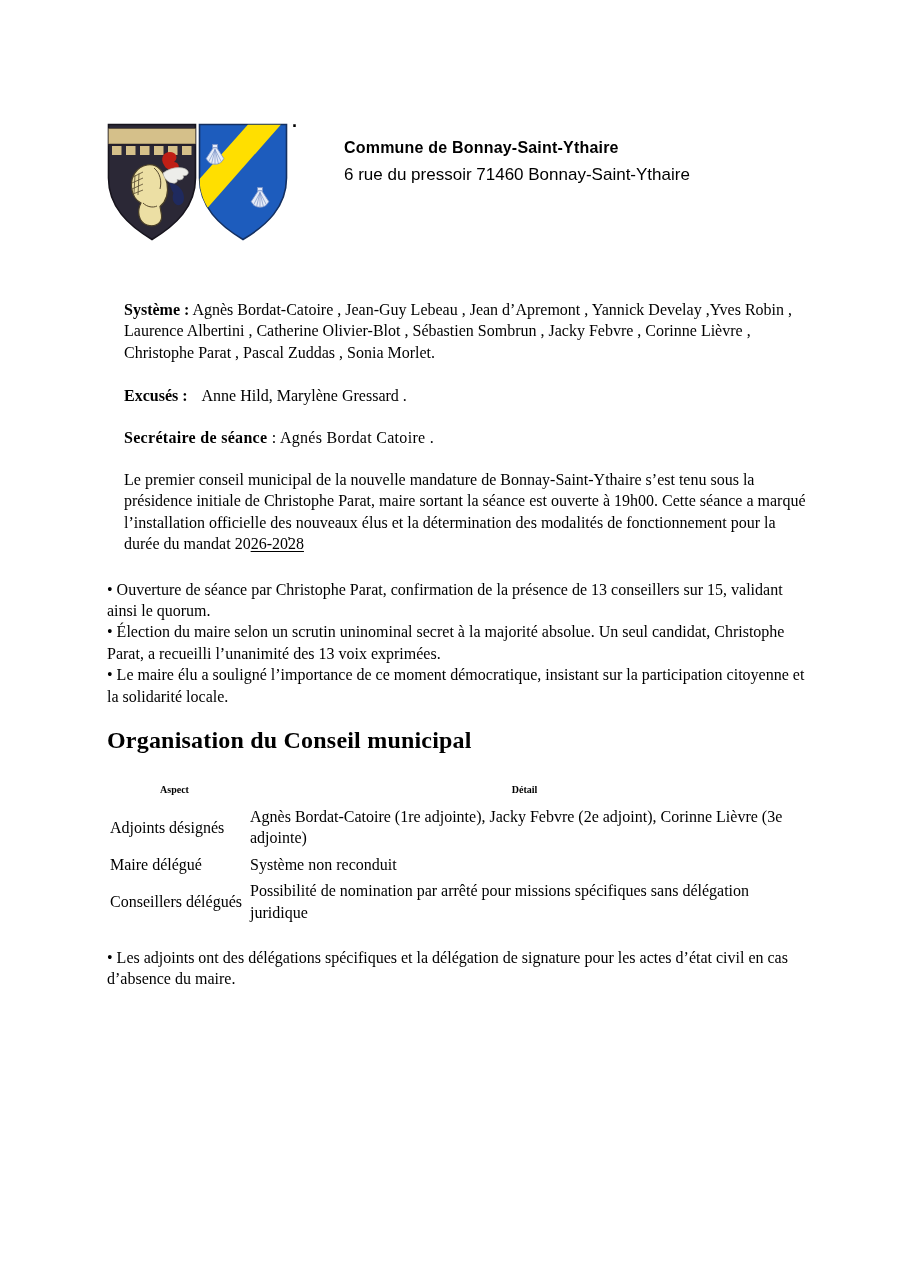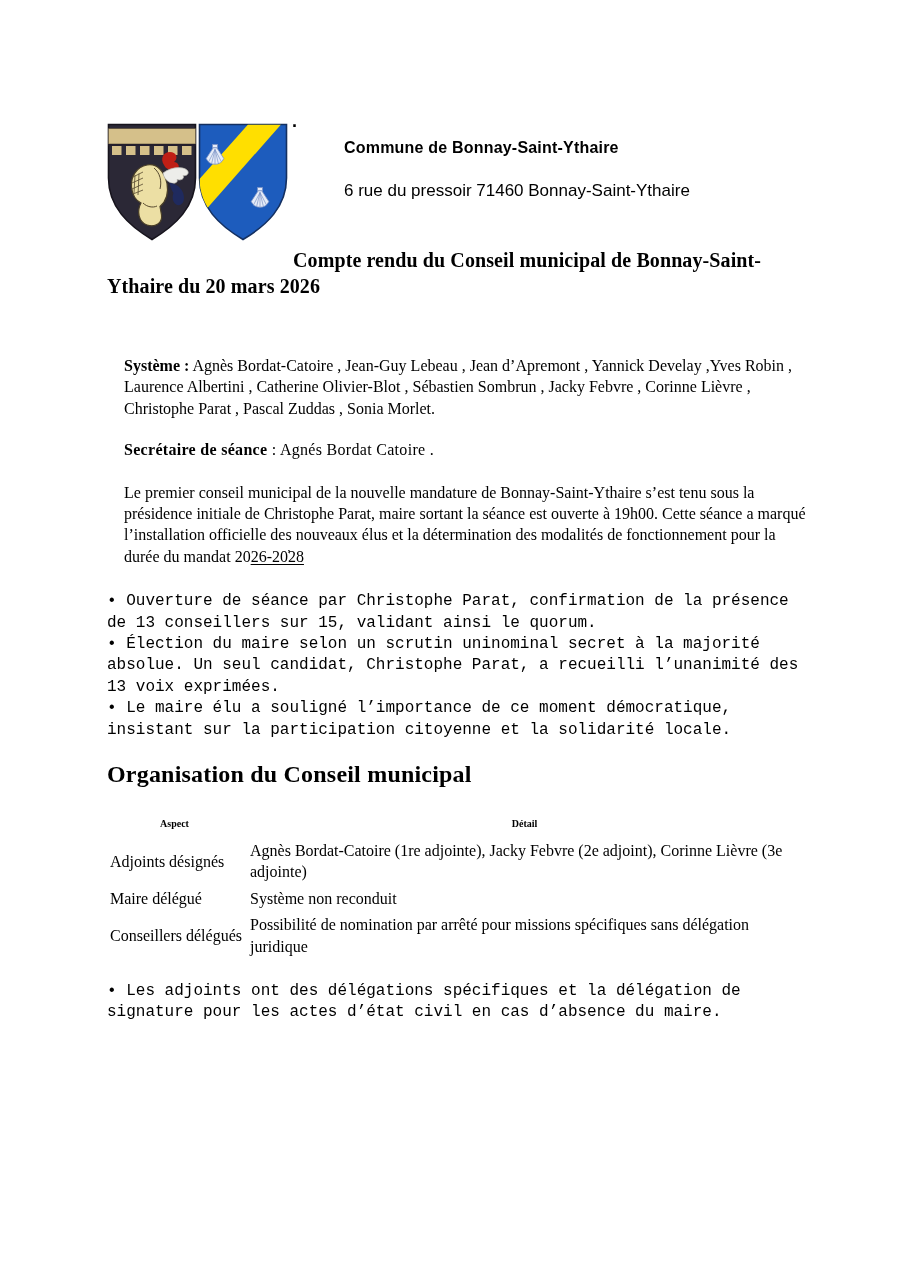--- a/index.html
+++ b/index.html
@@ -11,21 +11,21 @@
     color:#000000;
     overflow:hidden;
     font-family:"Liberation Serif", serif;
     padding:123px 88px 0 107px;
   }
   
   .header-row { display:flex; align-items:flex-start; }
   .crest-svg { width:181px; height:120px; flex:0 0 auto; display:block; }
   .org-block { margin-left:56px; padding-top:13px; font-family:"Liberation Sans", sans-serif; }
   .commune-name { font-size:16px; font-weight:bold; line-height:24px; letter-spacing:0.2px; white-space:nowrap; }
-  .address { font-size:17px; line-height:21px; margin-top:20px; white-space:nowrap; }
+  .address { font-size:17px; line-height:21px; margin-top:4px; white-space:nowrap; }
   .stray-mark { position:absolute; left:292px; top:112px; font-family:"Liberation Sans", sans-serif; font-size:18px; font-weight:bold; line-height:18px; }
   .doc-title {
     font-size:20px; font-weight:bold; line-height:26px;
     text-indent:186px; margin-top:4px; letter-spacing:0.1px;
   }
   
   .body-par { font-size:16px; line-height:21.4px; }
   .indented { margin-left:17px; }
   .lbl { font-weight:bold; }
   .p-presents  { margin-top:56px; }
@@ -34,21 +34,21 @@
   .p-secretary { margin-top:20px; letter-spacing:0.3px; }
   .p-intro     { margin-top:21px; }
   .u { text-decoration:underline; text-underline-offset:2px; }
   h1.section-title, h2.section-title {
     font-size:24px; font-weight:bold; line-height:30px; letter-spacing:0.2px;
   }
   .title-installation { margin-top:16px; }
   .title-organisation { margin-top:18px; }
   .bullet-group { margin-top:24px; }
   .bullet-group-bottom { margin-top:21px; }
-  .bullet { font-size:16px; line-height:21.4px;font-family:Liberation Mono, monospace; }
+  .bullet { font-size:16px; line-height:21.4px; }
   
   table.council-table { margin-top:24px; width:700px; border-collapse:collapse; table-layout:fixed; }
   .council-table col.c1 { width:135px; }
   .council-table th {
     font-size:10px; font-weight:bold; line-height:21.4px;
     text-align:center; vertical-align:middle; padding:0 0 3px 0;
   }
   .council-table td {
     font-size:16px; line-height:21.4px;
     text-align:left; vertical-align:middle;
@@ -116,27 +116,30 @@
         </g>
       </g>
     </svg>
 
     <div class="org-block">
       <div class="commune-name">Commune de Bonnay-Saint-Ythaire</div>
       <div class="address">6 rue du pressoir 71460 Bonnay-Saint-Ythaire</div>
     </div>
   </div>
 
-  <div class="doc-title">Compte rendu du Conseil municipal de Bonnay-Saint-Ythaire du 20 mars 2026</div>
 
   <p class="body-par indented p-presents">
     <span class="lbl">Système :</span>
     <span>Agnès Bordat-Catoire , Jean-Guy Lebeau , Jean d’Apremont , Yannick Develay ,Yves Robin , Laurence Albertini , Catherine Olivier-Blot , Sébastien Sombrun , Jacky Febvre , Corinne Lièvre , Christophe Parat , Pascal Zuddas , Sonia Morlet.</span>
   </p>
 
+  <p class="body-par indented p-excused">
+    <span class="lbl">Excusés :</span>
+    <span class="gap-val">Anne Hild, Marylène Gressard .</span>
+  </p>
 
   <p class="body-par indented p-secretary">
     <span class="lbl">Secrétaire de séance</span>
     <span>: Agnés Bordat Catoire .</span>
   </p>
 
   <p class="body-par indented p-intro">
     <span>Le premier conseil municipal de la nouvelle mandature de Bonnay-Saint-Ythaire s’est tenu sous la présidence initiale de Christophe Parat, maire sortant la séance est ouverte à 19h00. Cette séance a marqué l’installation officielle des nouveaux élus et la détermination des modalités de fonctionnement pour la durée du mandat 20</span><span class="u">26-20̕28</span>
   </p>
 

